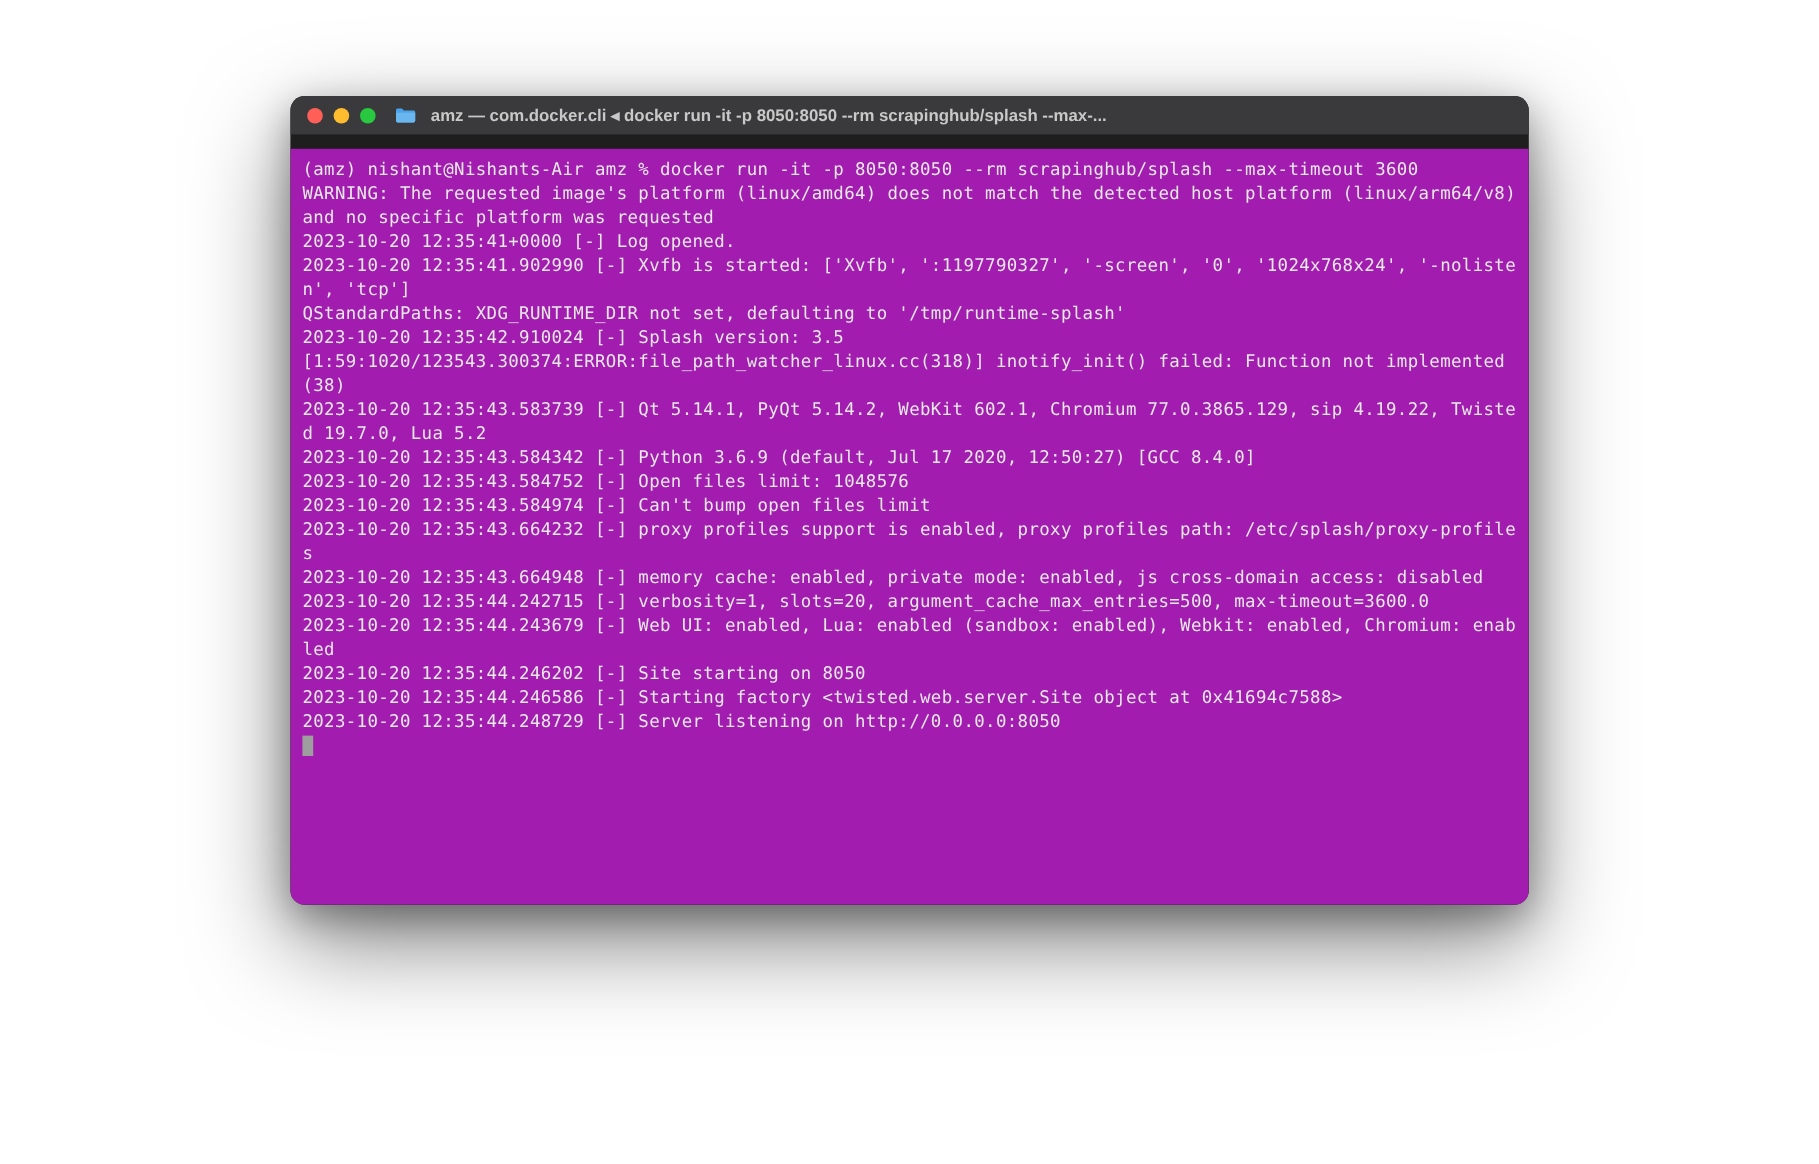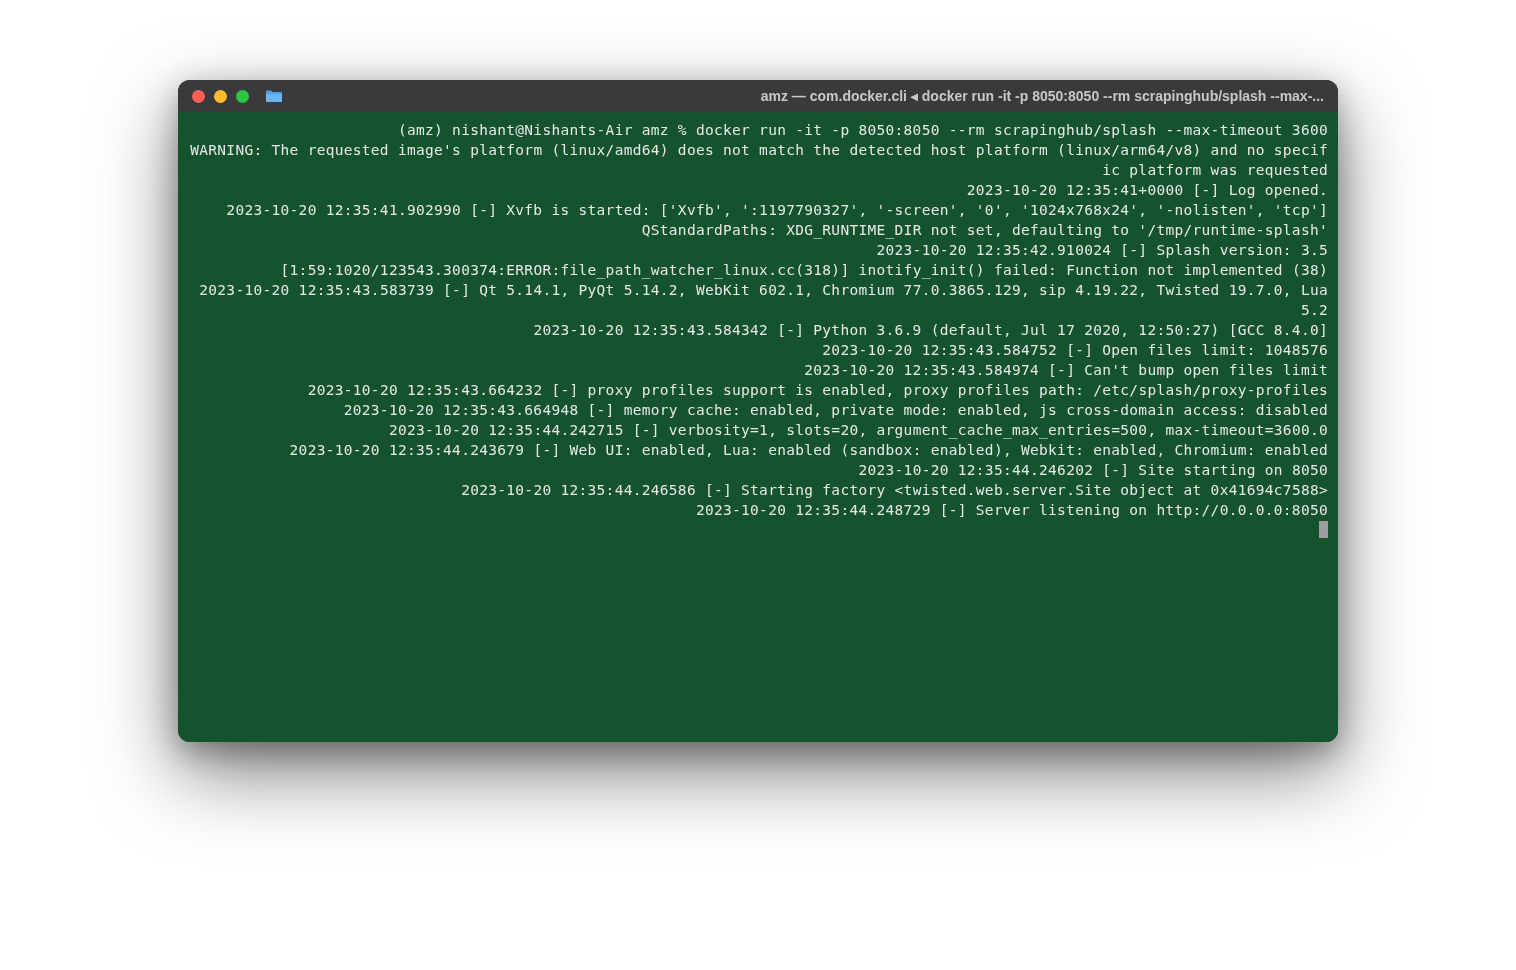--- a/index.html
+++ b/index.html
@@ -10,26 +10,25 @@
     body {
       background: #ffffff;
       width: 1516px;
       height: 970px;
       display: flex;
       align-items: flex-start;
       justify-content: center;
       padding-top: 80px;
     }
     .terminal-window {
-      width: 1160px;
+      width: 1032px;
       background: #1e1e1e;
       border-radius: 12px;
       box-shadow: 0 30px 80px rgba(0,0,0,0.5), 0 10px 30px rgba(0,0,0,0.3);
       overflow: hidden;
-      text-align: right;
     }
     .title-bar {
       background: #3a3a3c;
       height: 32px;
       display: flex;
       align-items: center;
       padding: 0 14px;
       gap: 8px;
     }
     .traffic-lights {
@@ -60,23 +59,24 @@
       font-family: -apple-system, "Helvetica Neue", Arial, sans-serif;
       font-size: 14px;
       font-weight: 600;
       margin-left: 4px;
       white-space: nowrap;
       overflow: hidden;
       text-overflow: ellipsis;
       flex: 1;
     }
     .terminal-body {
-      background: #14532d;
+      background: #a21caf;
       padding: 8px 10px 16px 10px;
       min-height: 630px;
+      margin-top: 12px;
     }
     .terminal-content {
       font-family: "SF Mono", "Menlo", "Monaco", "Consolas", monospace;
       font-size: 14.5px;
       line-height: 1.38;
       color: #e8e8e8;
       white-space: pre-wrap;
       word-break: break-all;
       letter-spacing: 0.3px;
       font-weight: 500;

